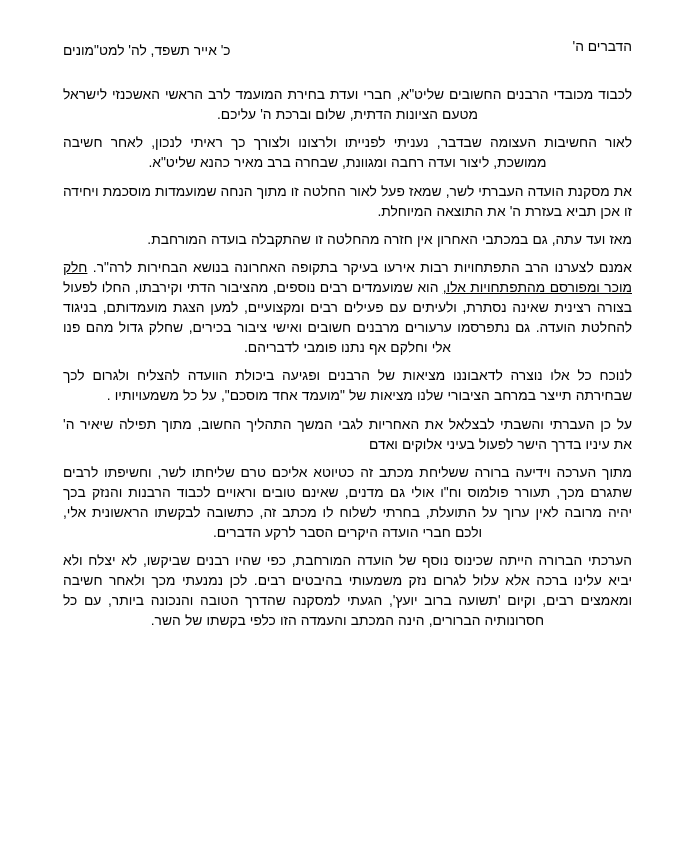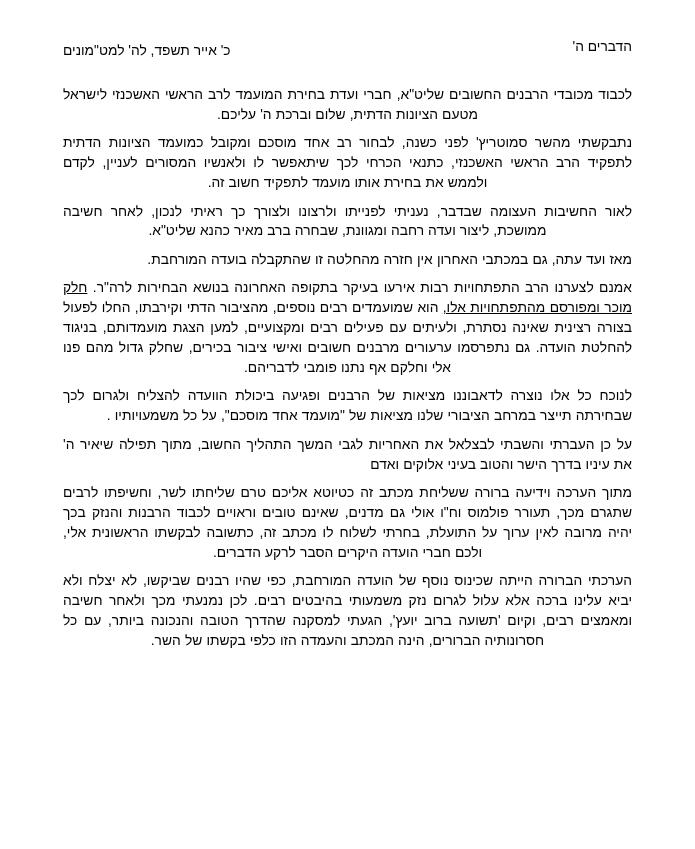--- a/index.html
+++ b/index.html
@@ -50,33 +50,33 @@
   <header class="letterhead">
     <span class="blessing">הדברים ה'</span>
     <span class="date">כ' אייר תשפד, לה' למט"מונים</span>
   </header>
 
   <main class="body-text">
 
     <p class="last-center">לכבוד מכובדי הרבנים החשובים שליט"א, חברי ועדת בחירת המועמד לרב הראשי האשכנזי לישראל מטעם הציונות הדתית, שלום וברכת ה' עליכם.</p>
 
 
-    <p class="last-center">נתבקשתי מהשר סמוטריץ' לפני כשנה, לבחור רב אחד מוסכם ומקובל כמועמד הציונות הדתית לתפקיד הרב הראשי האשכנזי, כתנאי הכרחי לכך שיתאפשר לו ולאנשיו המסורים לעניין, לקדם ולממש את בחירת אותו מועמד לתפקיד חשוב זה.</p>
 
     <p class="last-center">לאור החשיבות העצומה שבדבר, נעניתי לפנייתו ולרצונו ולצורך כך ראיתי לנכון, לאחר חשיבה ממושכת, ליצור ועדה רחבה ומגוונת, שבחרה ברב מאיר כהנא שליט"א.</p>
 
+    <p class="last-right">את מסקנת הועדה העברתי לשר, שמאז פעל לאור החלטה זו מתוך הנחה שמועמדות מוסכמת ויחידה זו אכן תביא בעזרת ה' את התוצאה המיוחלת.</p>
 
     <p class="bold last-right">מאז ועד עתה, גם במכתבי האחרון אין חזרה מהחלטה זו שהתקבלה בועדה המורחבת.</p>
 
     <p class="last-center"><span>אמנם לצערנו הרב התפתחויות רבות אירעו בעיקר בתקופה האחרונה בנושא הבחירות לרה"ר. </span><span class="underline">חלק מוכר ומפורסם מהתפתחויות אלו,</span><span> הוא שמועמדים רבים נוספים, מהציבור הדתי וקירבתו, החלו לפעול בצורה רצינית שאינה נסתרת, ולעיתים עם פעילים רבים ומקצועיים, למען הצגת מועמדותם, בניגוד להחלטת הועדה. גם נתפרסמו ערעורים מרבנים חשובים ואישי ציבור בכירים, שחלק גדול מהם פנו אלי וחלקם אף נתנו פומבי לדבריהם.</span></p>
 
     <p class="bold last-right">לנוכח כל אלו נוצרה לדאבוננו מציאות של הרבנים ופגיעה ביכולת הוועדה להצליח ולגרום לכך שבחירתה תייצר במרחב הציבורי שלנו מציאות של "מועמד אחד מוסכם", על כל משמעויותיו .</p>
 
 
-    <p class="bold last-right">על כן העברתי והשבתי לבצלאל את האחריות לגבי המשך התהליך החשוב, מתוך תפילה שיאיר ה' את עיניו בדרך הישר והטוב בעיני אלוקים ואדם</p>
+    <p class="bold last-right">על כן העברתי והשבתי לבצלאל את האחריות לגבי המשך התהליך החשוב, מתוך תפילה שיאיר ה' את עיניו בדרך הישר לפעול בעיני אלוקים ואדם</p>
 
     <p class="last-center">מתוך הערכה וידיעה ברורה ששליחת מכתב זה כטיוטא אליכם טרם שליחתו לשר, וחשיפתו לרבים שתגרם מכך, תעורר פולמוס וח"ו אולי גם מדנים, שאינם טובים וראויים לכבוד הרבנות והנזק בכך יהיה מרובה לאין ערוך על התועלת, בחרתי לשלוח לו מכתב זה, כתשובה לבקשתו הראשונית אלי, ולכם חברי הועדה היקרים הסבר לרקע הדברים.</p>
 
     <p class="last-center">הערכתי הברורה הייתה שכינוס נוסף של הועדה המורחבת, כפי שהיו רבנים שביקשו, לא יצלח ולא יביא עלינו ברכה אלא עלול לגרום נזק משמעותי בהיבטים רבים. לכן נמנעתי מכך ולאחר חשיבה ומאמצים רבים, וקיום 'תשועה ברוב יועץ', הגעתי למסקנה שהדרך הטובה והנכונה ביותר, עם כל חסרונותיה הברורים, הינה המכתב והעמדה הזו כלפי בקשתו של השר.</p>
 
   </main>
 
 </div>
 
 </body></html>

